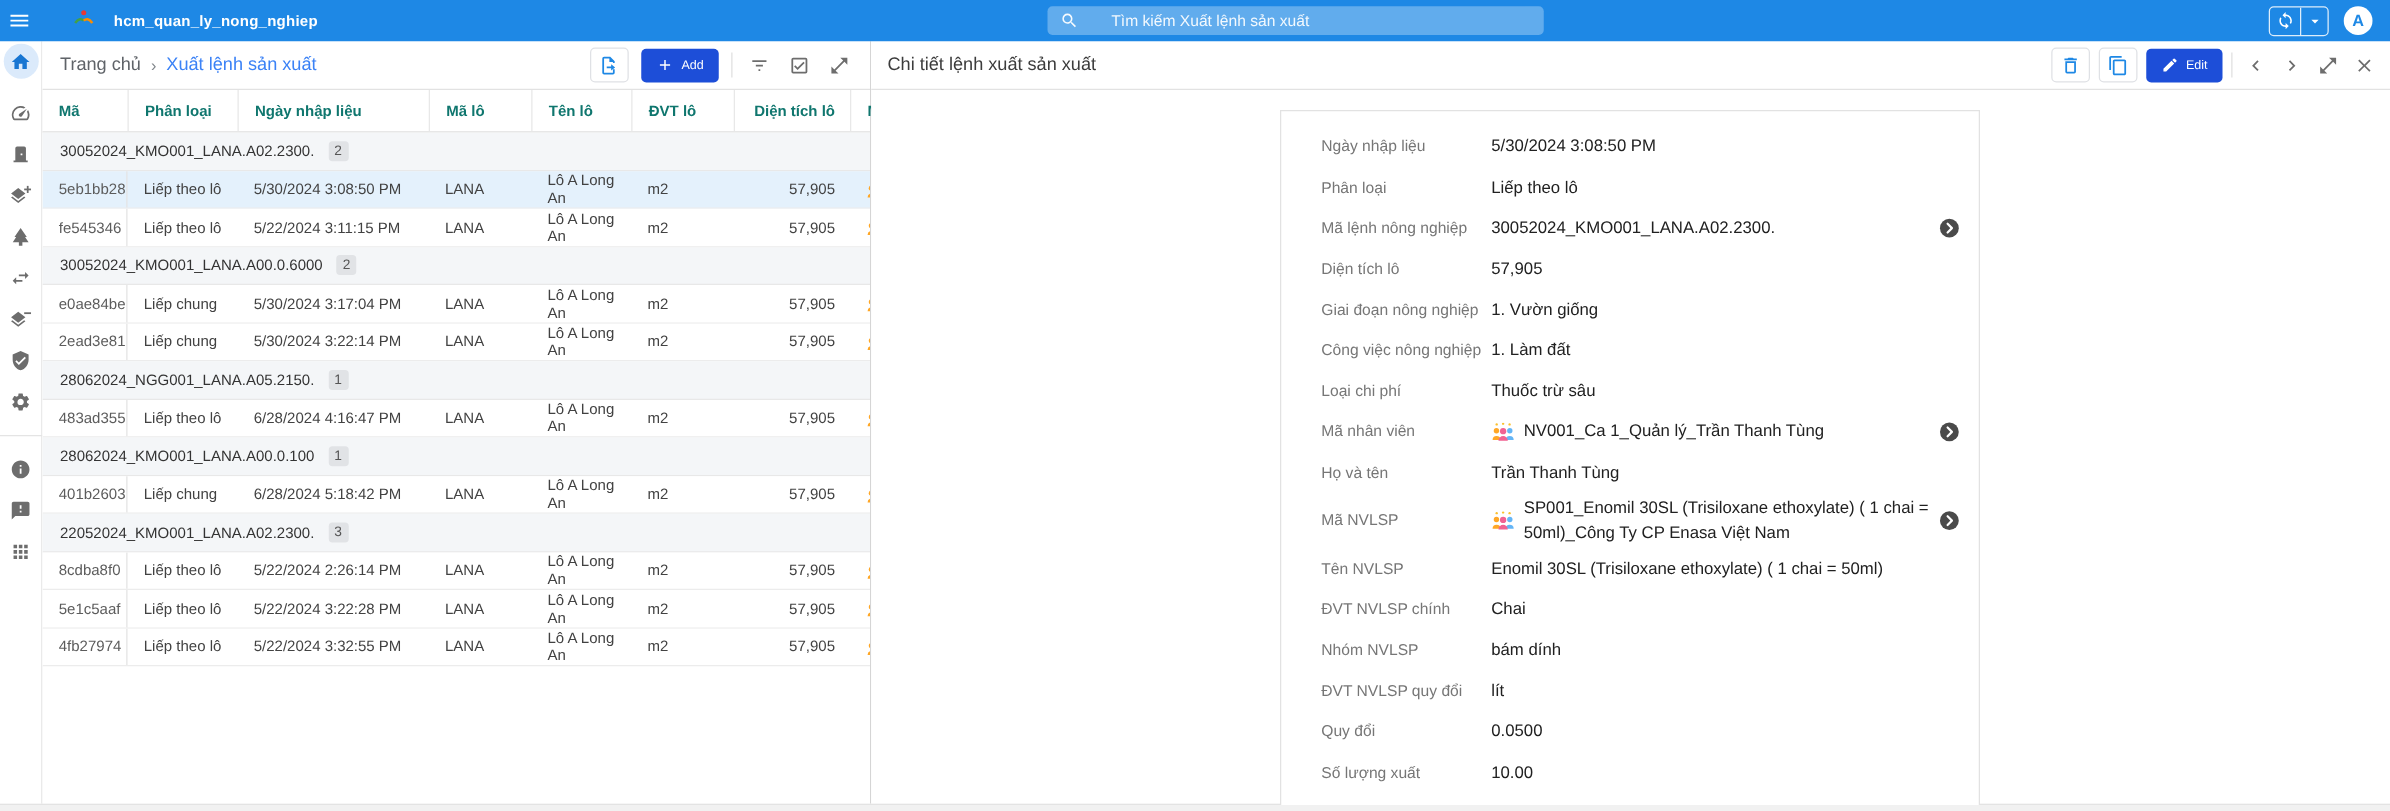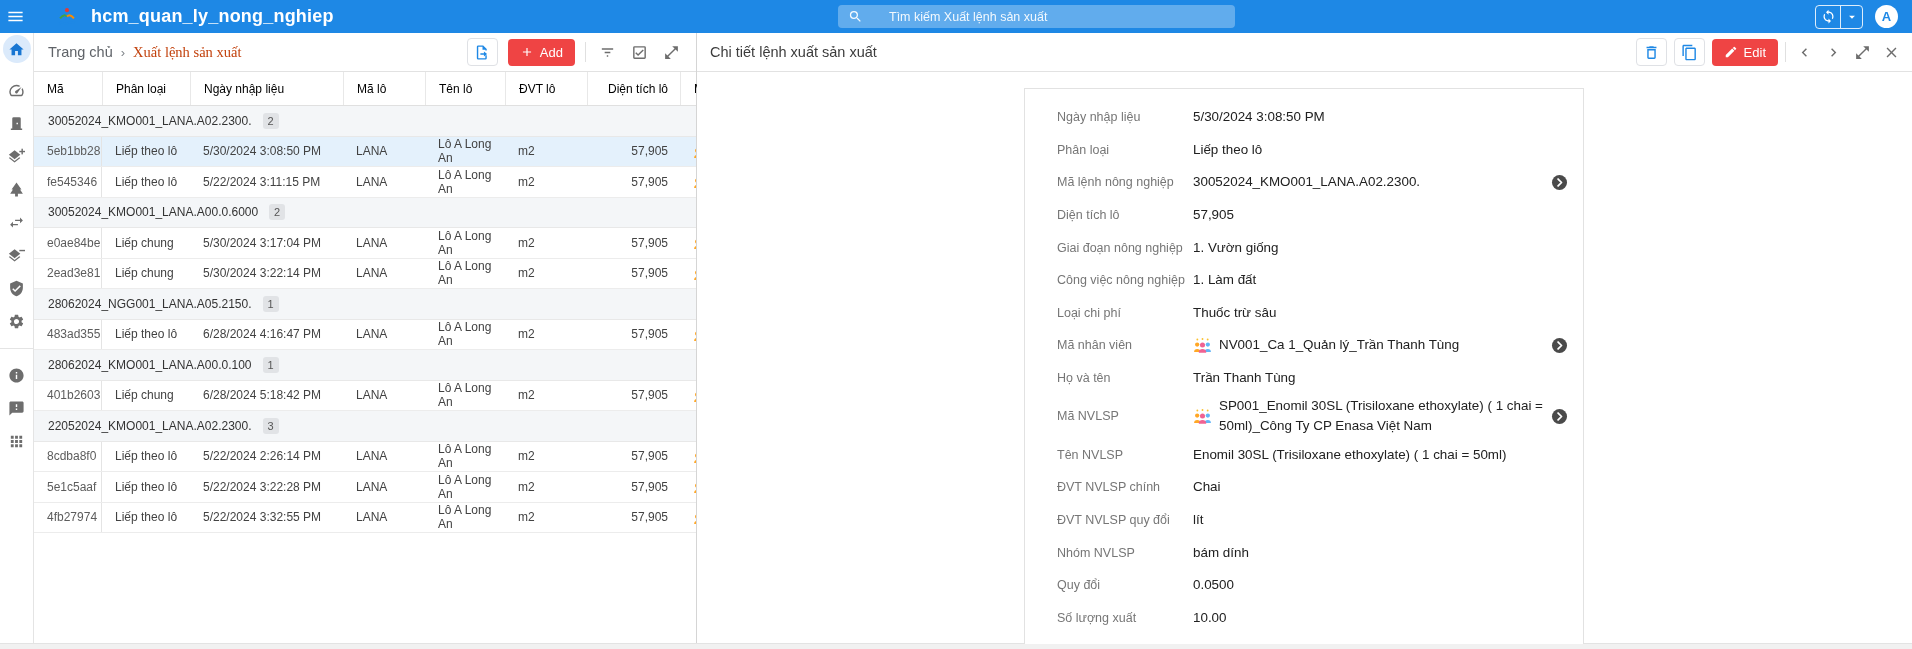--- a/index.html
+++ b/index.html
@@ -4,21 +4,21 @@
 <style>
   * { margin:0; padding:0; box-sizing:border-box; }
   body { font-family:"Liberation Sans","DejaVu Sans",sans-serif; background:#fff; }
   .app { width:1912px; height:649px; overflow:hidden; display:flex; flex-direction:column; background:#fff; }
 
   
   .topbar { height:33px; background:#1e88e5; display:flex; align-items:center; flex:none; position:relative; color:#fff; }
   .hamburger { width:30px; height:33px; display:flex; align-items:center; justify-content:center; cursor:pointer; }
   .hamburger svg { width:19px; height:19px; fill:#fff; }
   .logo { width:22px; height:22px; margin-left:26px; }
-  .app-title { font-size:18px; font-weight:bold; margin-left:13px; letter-spacing:.2px; }
+  .app-title { font-size:12px; font-weight:bold; margin-left:13px; letter-spacing:.2px; }
   .searchbox { position:absolute; left:838px; top:5px; width:397px; height:23px; background:rgba(255,255,255,.3); border-radius:4px; display:flex; align-items:center; padding:0 10px; }
   .searchbox svg { width:15px; height:15px; fill:rgba(255,255,255,.95); flex:none; }
   .searchbox input { background:transparent; border:none; outline:none; color:#ffffff; font-size:12.5px; margin-left:26px; width:330px; font-family:inherit; }
   .searchbox input::placeholder { color:rgba(255,255,255,.92); opacity:1; }
   .topbar-right { position:absolute; right:14px; top:0; height:33px; display:flex; align-items:center; gap:12px; }
   .sync-split { display:flex; border:1px solid rgba(255,255,255,.85); border-radius:4px; height:24px; overflow:hidden; }
   .sync-btn, .caret-btn { display:flex; align-items:center; justify-content:center; cursor:pointer; }
   .sync-btn { width:25px; border-right:1px solid rgba(255,255,255,.85); }
   .caret-btn { width:21px; }
   .sync-btn svg { width:15px; height:15px; fill:#fff; }
@@ -37,30 +37,30 @@
 
   
   .panel-head { height:39px; border-bottom:1px solid #e2e2e2; display:flex; align-items:center; flex:none; background:#fff; }
   .tool-sep { width:1px; height:20px; background:#e0e0e0; flex:none; }
 
   
   .list-panel { width:663px; flex:none; display:flex; flex-direction:column; border-right:1px solid #d5d5d5; background:#fff; }
   .breadcrumb { display:flex; align-items:center; gap:8px; padding-left:14px; font-size:14.5px; }
   .bc-root { color:#5f6368; cursor:pointer; }
   .bc-sep { color:#80868b; font-size:13px; }
-  .bc-current { color:#c2410c;font-family:Liberation Serif, serif; }
+  .bc-current { color:#3b82f6; }
   .ptool { margin-left:auto; display:flex; align-items:center; gap:10px; padding-right:14px; }
   .icon-btn-outline { width:31px; height:28px; border:1px solid #dfe1e5; border-radius:4px; background:#fff; display:flex; align-items:center; justify-content:center; cursor:pointer; }
   .icon-btn-outline svg { width:17px; height:17px; fill:#1e88e5; }
-  .btn-blue { height:27px; background:#ef4444; color:#fff; border:none; border-radius:4px; display:flex; align-items:center; gap:6px; padding:0 12px; font-size:13px; font-family:inherit; cursor:pointer; }
+  .btn-blue { height:27px; background:#1d4ed8; color:#fff; border:none; border-radius:4px; display:flex; align-items:center; gap:6px; padding:0 12px; font-size:10px; font-family:inherit; cursor:pointer; }
   .btn-blue svg { width:14px; height:14px; fill:#fff; }
   .icon-btn-plain { width:22px; height:22px; display:flex; align-items:center; justify-content:center; color:#6d6d6d; cursor:pointer; background:none; border:none; }
   .icon-btn-plain svg { width:17px; height:17px; fill:currentColor; }
 
-  .thead { height:34px; display:flex; align-items:center; border-bottom:1px solid #e0e0e0; font-size:12px; font-weight:normal; color:#000000; flex:none; }
+  .thead { height:34px; display:flex; align-items:center; border-bottom:1px solid #e0e0e0; font-size:12px; font-weight:bold; color:#0f766e; flex:none; }
   .th { height:100%; display:flex; align-items:center; padding-left:13px; border-left:1px solid #e8e8e8; cursor:pointer; }
   .th:first-child { border-left:none; }
   .tbody { flex:1; overflow:hidden; }
   .c-ma  { width:68px;  flex:none; }
   .c-pl  { width:88px;  flex:none; }
   .c-ngay{ width:153px; flex:none; }
   .c-malo{ width:82px;  flex:none; }
   .c-tenlo{ width:80px; flex:none; }
   .c-dvt { width:82px;  flex:none; }
   .c-dt  { width:93px;  flex:none; justify-content:flex-end; padding-right:12px; padding-left:0; }
@@ -653,32 +653,32 @@
   </div>
             <div class="frow">
     <div class="flabel">ĐVT NVLSP chính</div>
     <div class="fbody">
 
       <div class="fvalue">Chai</div>
     </div>
 
   </div>
             <div class="frow">
+    <div class="flabel">Nhóm NVLSP</div>
+    <div class="fbody">
+
+      <div class="fvalue">bám dính</div>
+    </div>
+
+  </div>
+            <div class="frow">
     <div class="flabel">ĐVT NVLSP quy đổi</div>
     <div class="fbody">
 
       <div class="fvalue">lít</div>
-    </div>
-
-  </div>
-            <div class="frow">
-    <div class="flabel">Nhóm NVLSP</div>
-    <div class="fbody">
-
-      <div class="fvalue">bám dính</div>
     </div>
 
   </div>
             <div class="frow">
     <div class="flabel">Quy đổi</div>
     <div class="fbody">
 
       <div class="fvalue">0.0500</div>
     </div>
 

